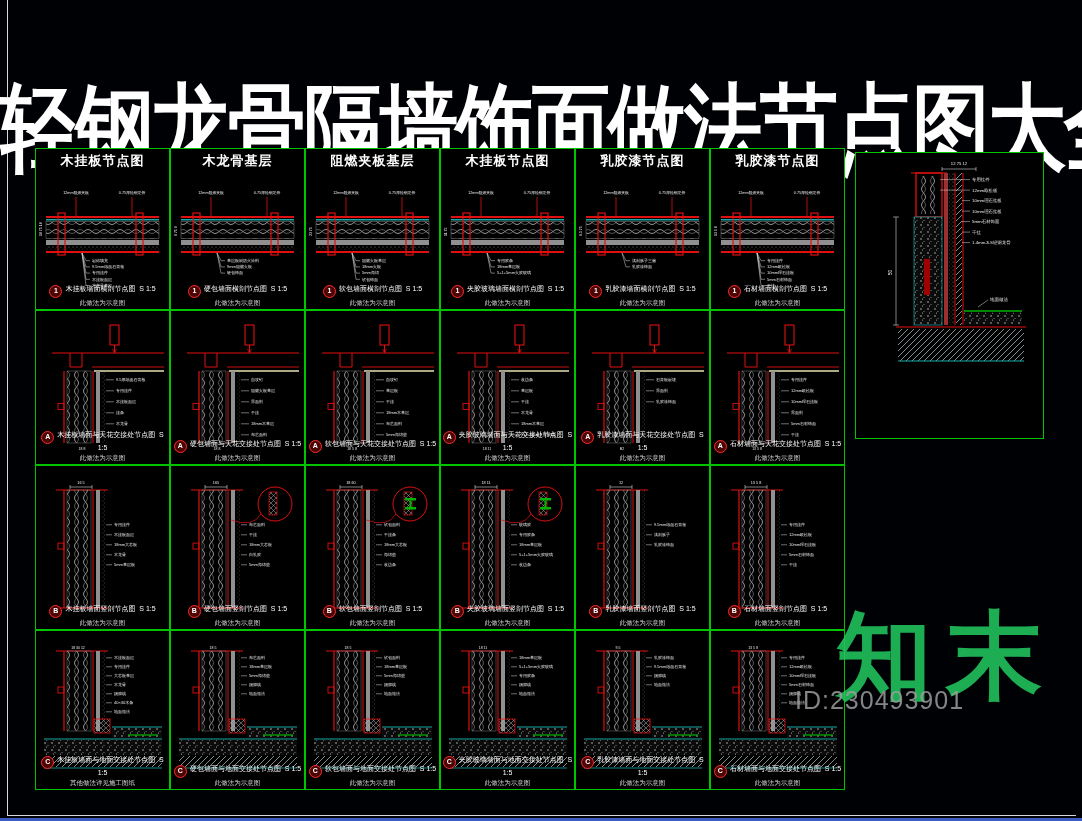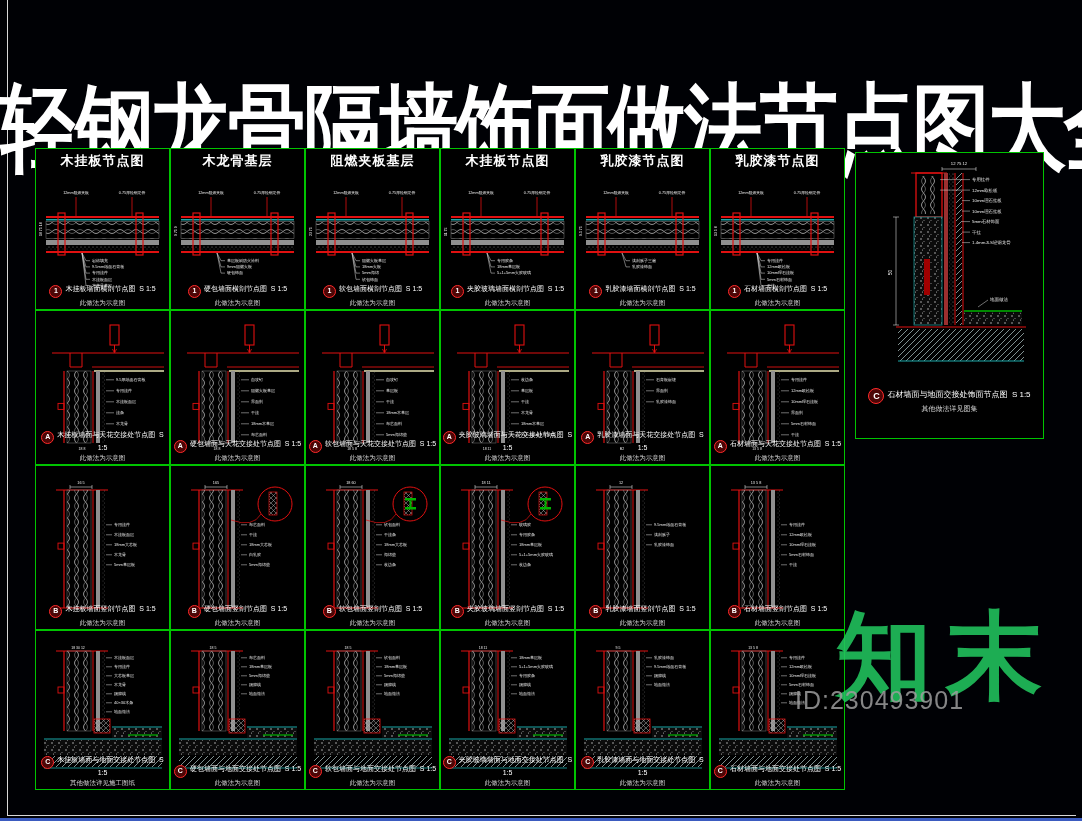--- a/index.html
+++ b/index.html
@@ -893,22 +893,18 @@
       <text x="116" y="49" font-size="4.4" fill="#e8e8e8">10mm理石挂板</text>
       <line x1="106" y1="58.1" x2="114" y2="58.1" stroke="#ddd" stroke-width="0.5"></line>
       <text x="116" y="59.5" font-size="4.4" fill="#e8e8e8">10mm理石挂板</text>
       <line x1="106" y1="68.6" x2="114" y2="68.6" stroke="#ddd" stroke-width="0.5"></line>
       <text x="116" y="70" font-size="4.4" fill="#e8e8e8">5mm石材饰面</text>
       <line x1="106" y1="79.1" x2="114" y2="79.1" stroke="#ddd" stroke-width="0.5"></line>
       <text x="116" y="80.5" font-size="4.4" fill="#e8e8e8">干挂</text>
       <line x1="106" y1="89.6" x2="114" y2="89.6" stroke="#ddd" stroke-width="0.5"></line>
       <text x="116" y="91" font-size="4.4" fill="#e8e8e8">1.4mmJLS轻钢龙骨</text>
     </svg>
-   <div class="side-cap">
-     <div class="l1"><span class="badge">C</span>石材墙面与地面交接处饰面节点图&nbsp;&nbsp;S 1:5</div>
-     <div class="l2">其他做法详见图集</div>
-    </div>
   </div>
 
 <div class="wm-logo">知末</div>
 <div class="wm-id">ID:230493901</div>
 
 <div class="bottom-edge"></div>
 
 </body></html>

